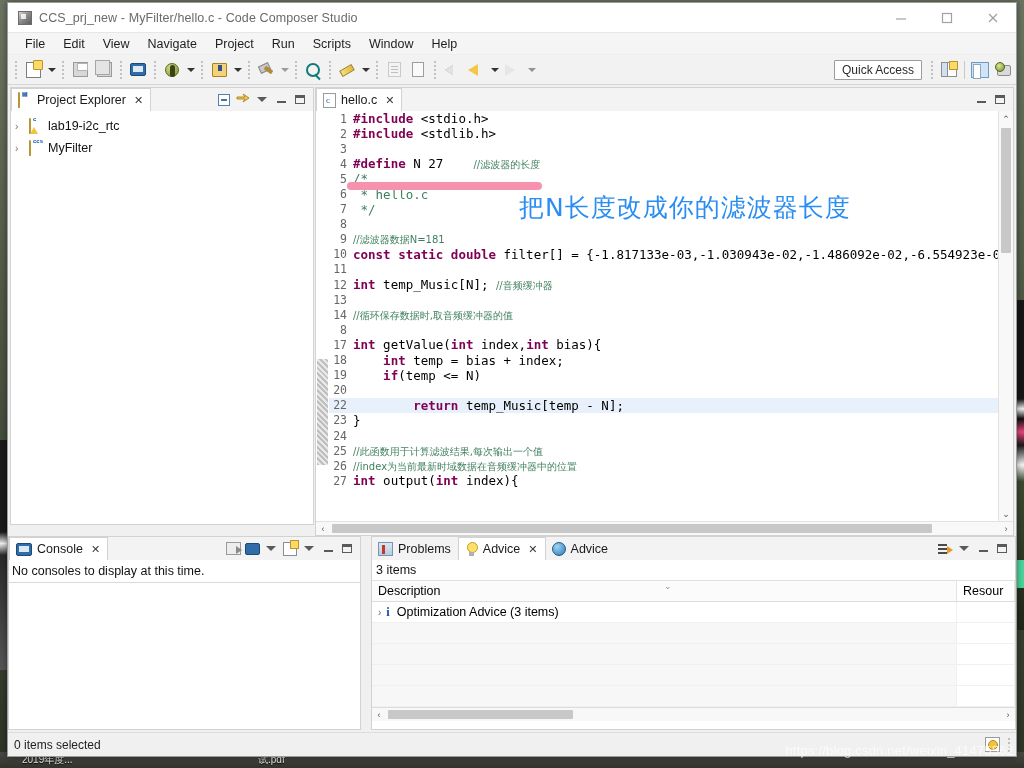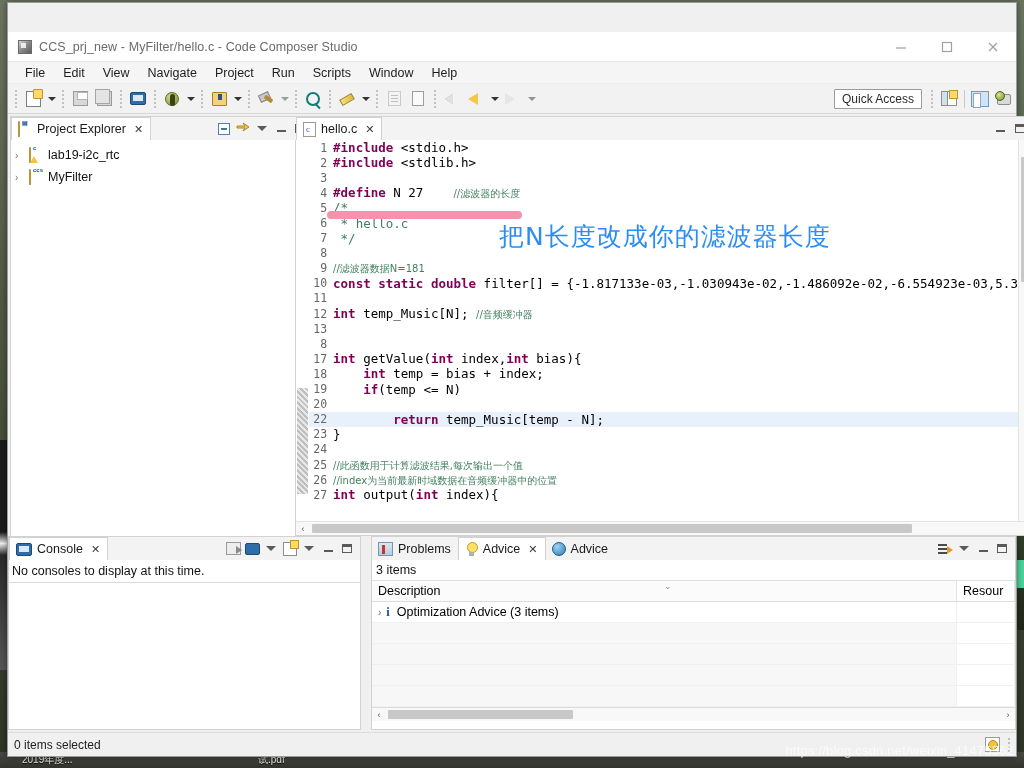--- a/index.html
+++ b/index.html
@@ -45,21 +45,21 @@
     position:absolute; left:7px; top:2px; width:1010px; height:755px;
     background:#f0f0f0;
     border:1px solid #9c9c9c;
     display:flex; flex-direction:column;
     box-shadow:0 0 6px rgba(0,0,0,.45);
   }
 
   
   #titlebar {
     height:30px; background:#ffffff; display:flex; align-items:center;
-    border-bottom:1px solid #e6e6e6; flex:0 0 auto;margin-top:29px;
+    border-bottom:1px solid #e6e6e6; flex:0 0 auto;
   }
   #title-icon {
     width:16px; height:16px; margin:0 6px 0 9px; flex:0 0 auto;
     position:relative;
   }
   #title-icon .cube {
     position:absolute; inset:1px;
     background:linear-gradient(135deg,#d6d6d6,#8c8c8c 45%,#5e5e5e);
     border:1px solid #6b6b6b;
     transform:rotate(0deg);
@@ -147,21 +147,21 @@
   .persp-new::after{content:"";position:absolute;right:-2px;top:-2px;width:7px;height:7px;background:#ffd966;border:1px solid #b9952e;}
   .persp-sel{width:18px;height:16px;background:#cfe4f7;border:1px solid #6d9bc6;position:relative;}
   .persp-sel::before{content:"";position:absolute;left:1px;top:1px;width:6px;height:13px;background:#fff;border:1px solid #8aa9c6;}
   .persp-ccs{width:18px;height:16px;position:relative;}
   .persp-ccs::before{content:"";position:absolute;left:2px;top:3px;width:12px;height:9px;background:#dadada;border:1px solid #8b8b8b;border-radius:2px;}
   .persp-ccs::after{content:"";position:absolute;left:0;top:0;width:8px;height:8px;background:radial-gradient(circle at 40% 35%,#d9e98f,#72892d);border-radius:50%;border:1px solid #546320;}
 
   
   #workbench { flex:1 1 auto; display:flex; min-height:0; background:#f0f0f0; }
   #left-col { width:306px; flex:0 0 auto; display:flex; flex-direction:column; padding:2px 0 0 2px;}
-  #right-col { flex:1 1 auto; display:flex; flex-direction:column; min-width:0; padding:2px 2px 0 1px;align-items:center;}
+  #right-col { flex:1 1 auto; display:flex; flex-direction:column; min-width:0; padding:2px 2px 0 1px;}
 
   
   .view { display:flex; flex-direction:column; background:#fff; min-height:0; }
   .view-tabs {
     display:flex; align-items:center; height:23px; background:#f3f3f3;
     flex:0 0 auto; position:relative;
   }
   .vtab {
     display:flex; align-items:center; gap:5px; height:23px; padding:0 7px 0 6px;
     font-size:12.5px; color:#1a1a1a; background:#f3f3f3;
@@ -502,20 +502,21 @@
                 <div class="code-line"><span class="ln">4</span><span><span class="pp">#define</span><span class="plain"> N </span><span class="num">27</span><span class="plain">    </span><span class="cmt-cn">//滤波器的长度</span></span></div>
                 <div class="code-line"><span class="ln">5</span><span><span class="cmt">/*</span></span></div>
                 <div class="code-line"><span class="ln">6</span><span><span class="cmt"> * hello.c</span></span></div>
                 <div class="code-line"><span class="ln">7</span><span><span class="cmt"> */</span></span></div>
                 <div class="code-line"><span class="ln">8</span><span></span></div>
                 <div class="code-line"><span class="ln">9</span><span><span class="cmt-cn">//滤波器数据N=181</span></span></div>
                 <div class="code-line"><span class="ln">10</span><span><span class="kw">const</span><span class="plain"> </span><span class="kw">static</span><span class="plain"> </span><span class="kw">double</span><span class="plain"> filter[] = {-1.817133e-03,-1.030943e-02,-1.486092e-02,-6.554923e-03,5.3</span></span></div>
                 <div class="code-line"><span class="ln">11</span><span></span></div>
                 <div class="code-line"><span class="ln">12</span><span><span class="kw">int</span><span class="plain"> temp_Music[N]; </span><span class="cmt-cn">//音频缓冲器</span></span></div>
                 <div class="code-line"><span class="ln">13</span><span></span></div>
+                <div class="code-line"><span class="ln">14</span><span><span class="cmt-cn">//循环保存数据时,取音频缓冲器的值</span></span></div>
                 <div class="code-line"><span class="ln">8</span></div>
                 <div class="code-line"><span class="ln">17</span><span><span class="kw">int</span><span class="plain"> </span><span class="plain">getValue</span><span class="plain">(</span><span class="kw">int</span><span class="plain"> index,</span><span class="kw">int</span><span class="plain"> bias){</span></span></div>
                 <div class="code-line"><span class="ln">18</span><span><span class="plain">    </span><span class="kw">int</span><span class="plain"> temp = bias + index;</span></span></div>
                 <div class="code-line"><span class="ln">19</span><span><span class="plain">    </span><span class="kw">if</span><span class="plain">(temp &lt;= N)</span></span></div>
                 <div class="code-line"><span class="ln">20</span></div>
                 <div class="code-line hl"><span class="ln">22</span><span><span class="plain">        </span><span class="kw">return</span><span class="plain"> temp_Music[temp - N];</span></span></div>
                 <div class="code-line"><span class="ln">23</span><span><span class="plain">}</span></span></div>
                 <div class="code-line"><span class="ln">24</span><span></span></div>
                 <div class="code-line"><span class="ln">25</span><span><span class="cmt-cn">//此函数用于计算滤波结果,每次输出一个值</span></span></div>
                 <div class="code-line"><span class="ln">26</span><span><span class="cmt-cn">//index为当前最新时域数据在音频缓冲器中的位置</span></span></div>

